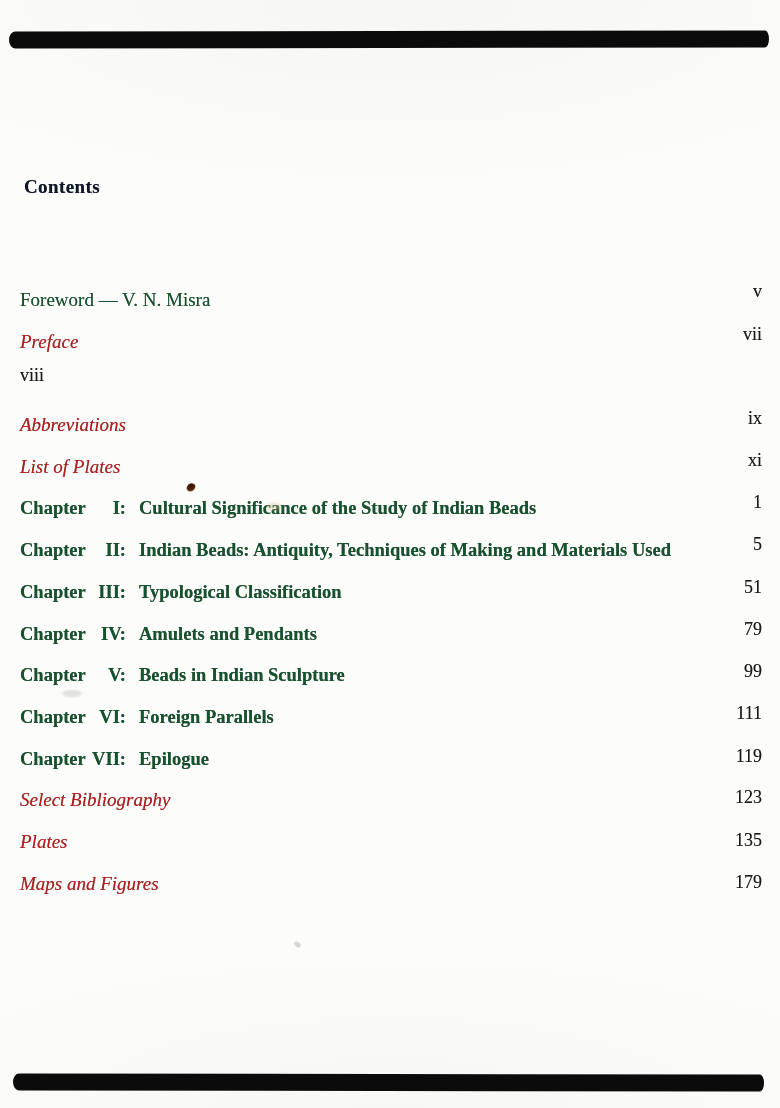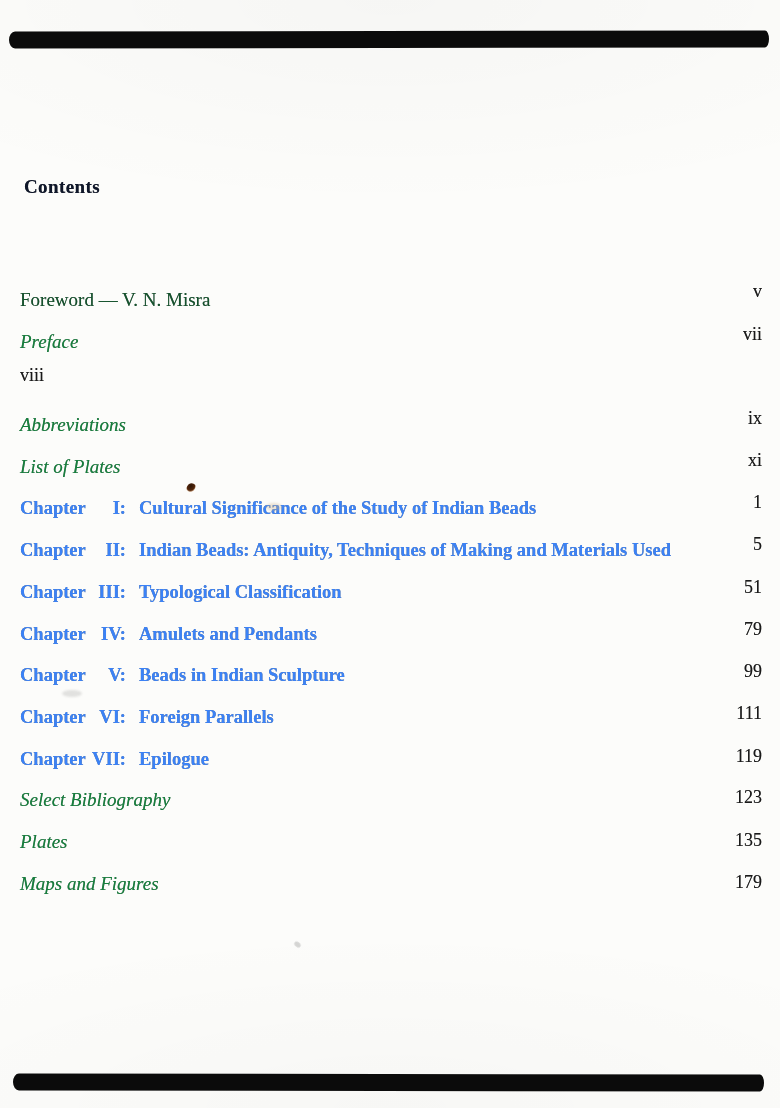--- a/index.html
+++ b/index.html
@@ -62,27 +62,27 @@
     white-space: nowrap;
   }
   .toc-row--roman .entry-label {
     font-size: 19px;
     color: #14532d;
     text-shadow: 0 0 0.5px rgba(0,0,0,0.5);
   }
   .toc-row--italic .entry-label {
     font-style: italic;
     font-size: 19px;
-    color: #15803d;
+    color: #b91c1c;
     text-shadow: 0 0 0.5px rgba(0,0,0,0.5);
   }
   .toc-row--chapter .entry-left {
     font-weight: 700;
     font-size: 18.5px;
-    color: #3b82f6;
+    color: #14532d;
     text-shadow: 0 0 0.5px rgba(0,0,0,0.55);
   }
   .ch-word { display: inline-block; width: 66px; }
   .ch-num  { display: inline-block; width: 40px; text-align: right; }
   .ch-title{ margin-left: 13px; text-align: right; }
 
   .page-num {
     font-size: 18px;
     color: #1a1a1a;
     text-shadow: 0 0 0.5px rgba(0,0,0,0.5);

